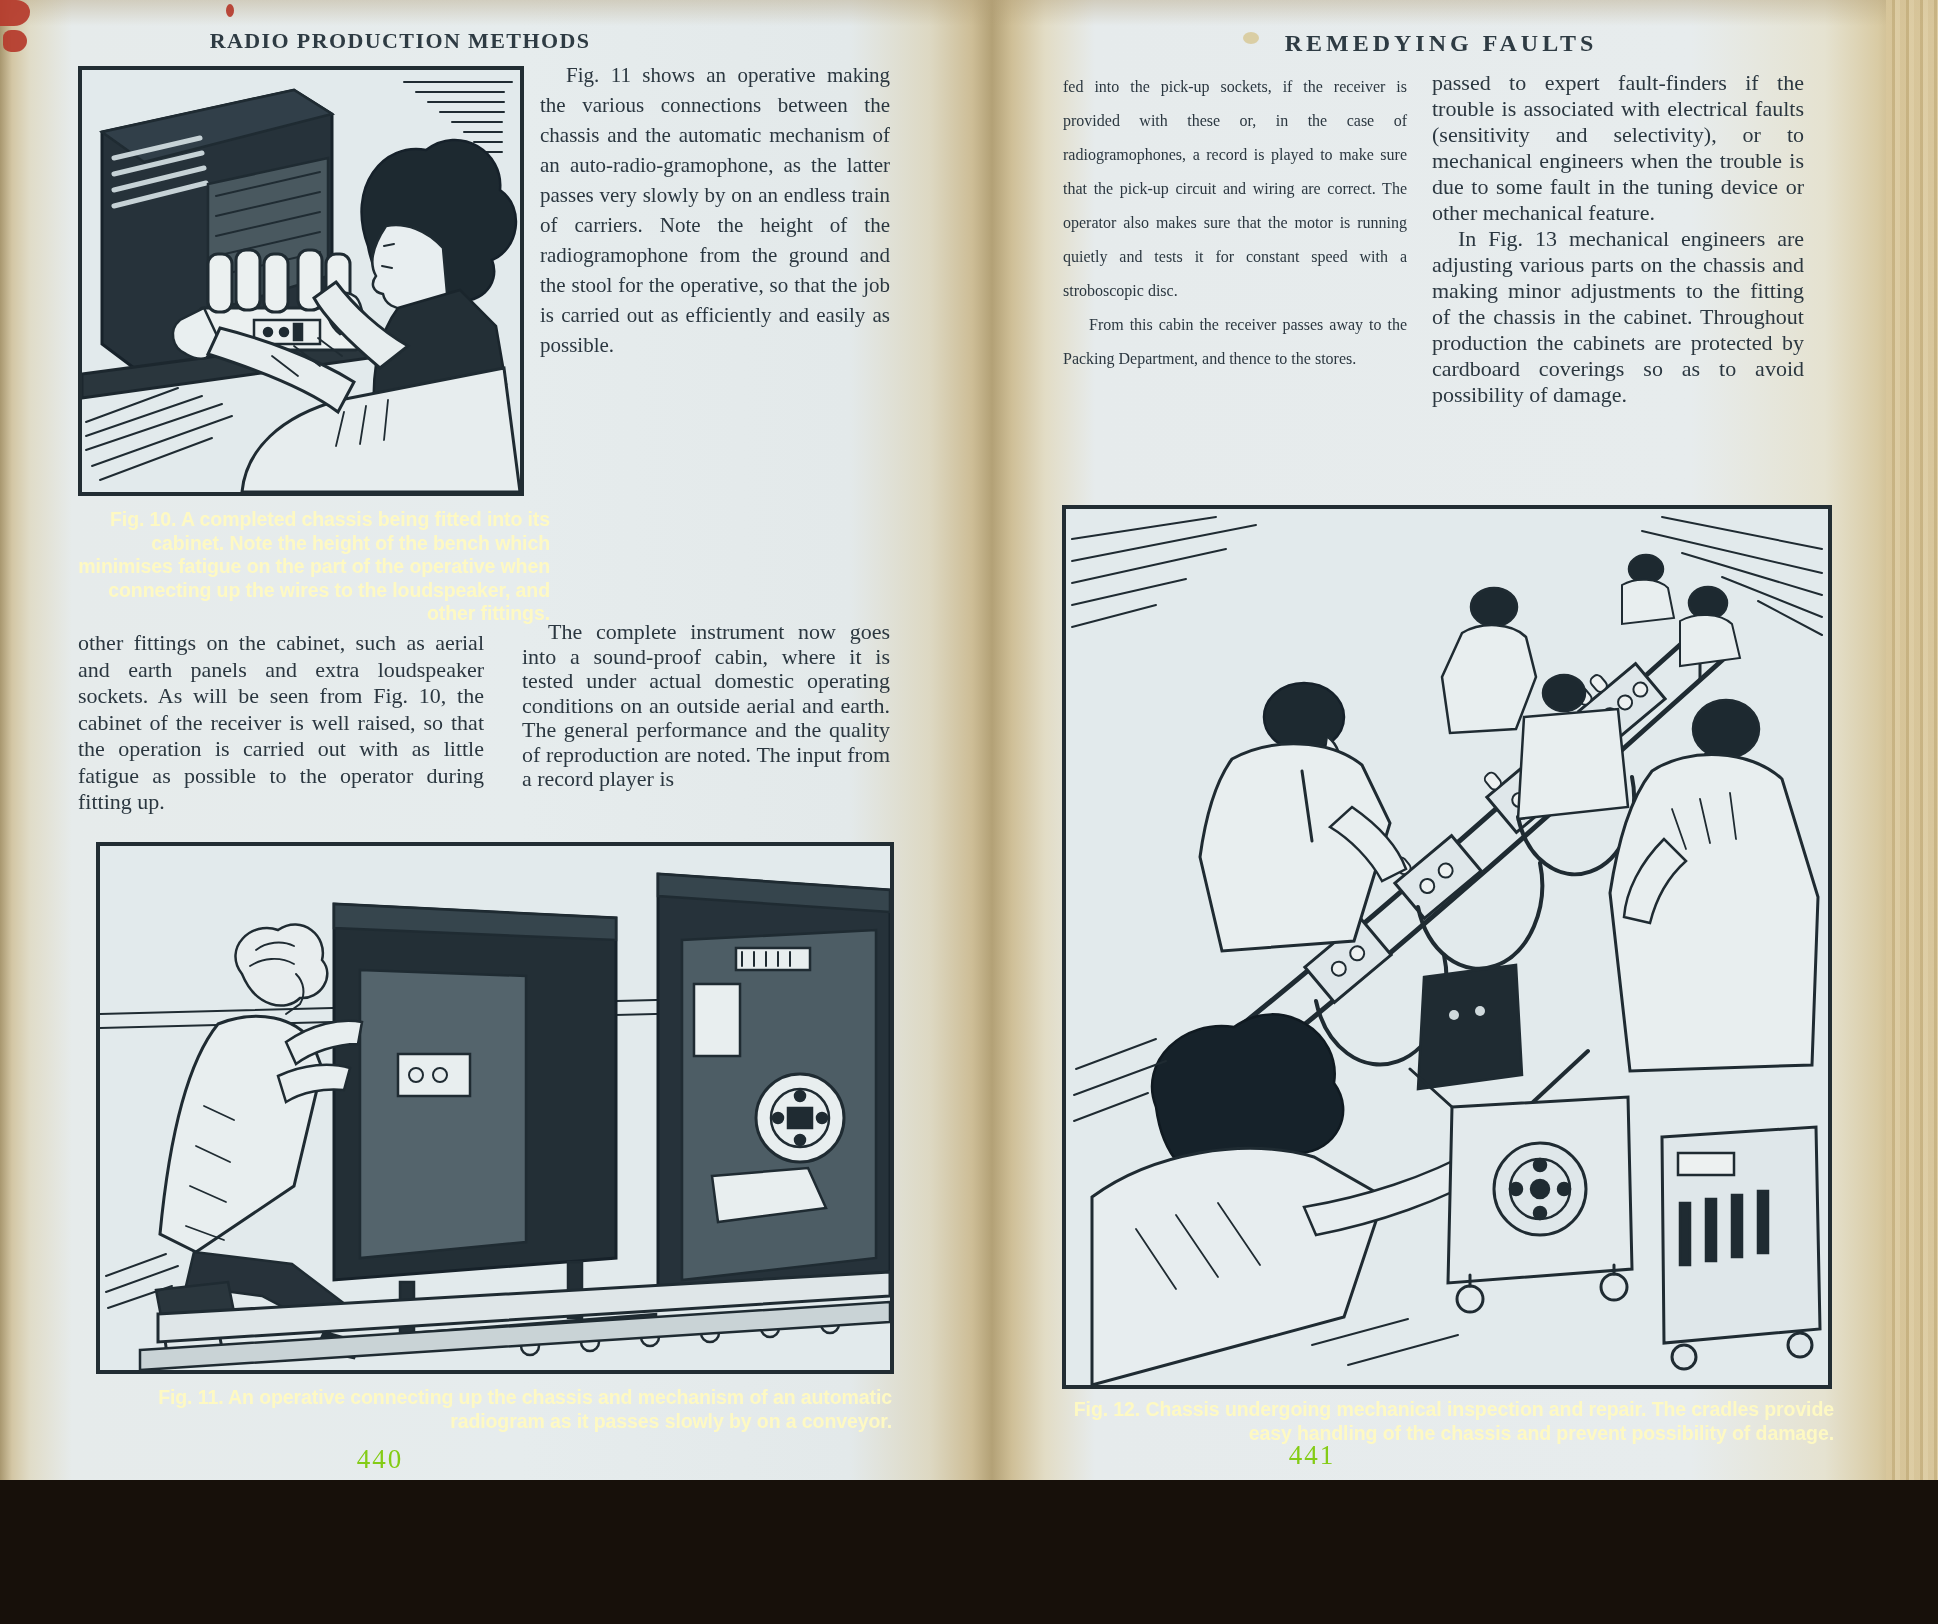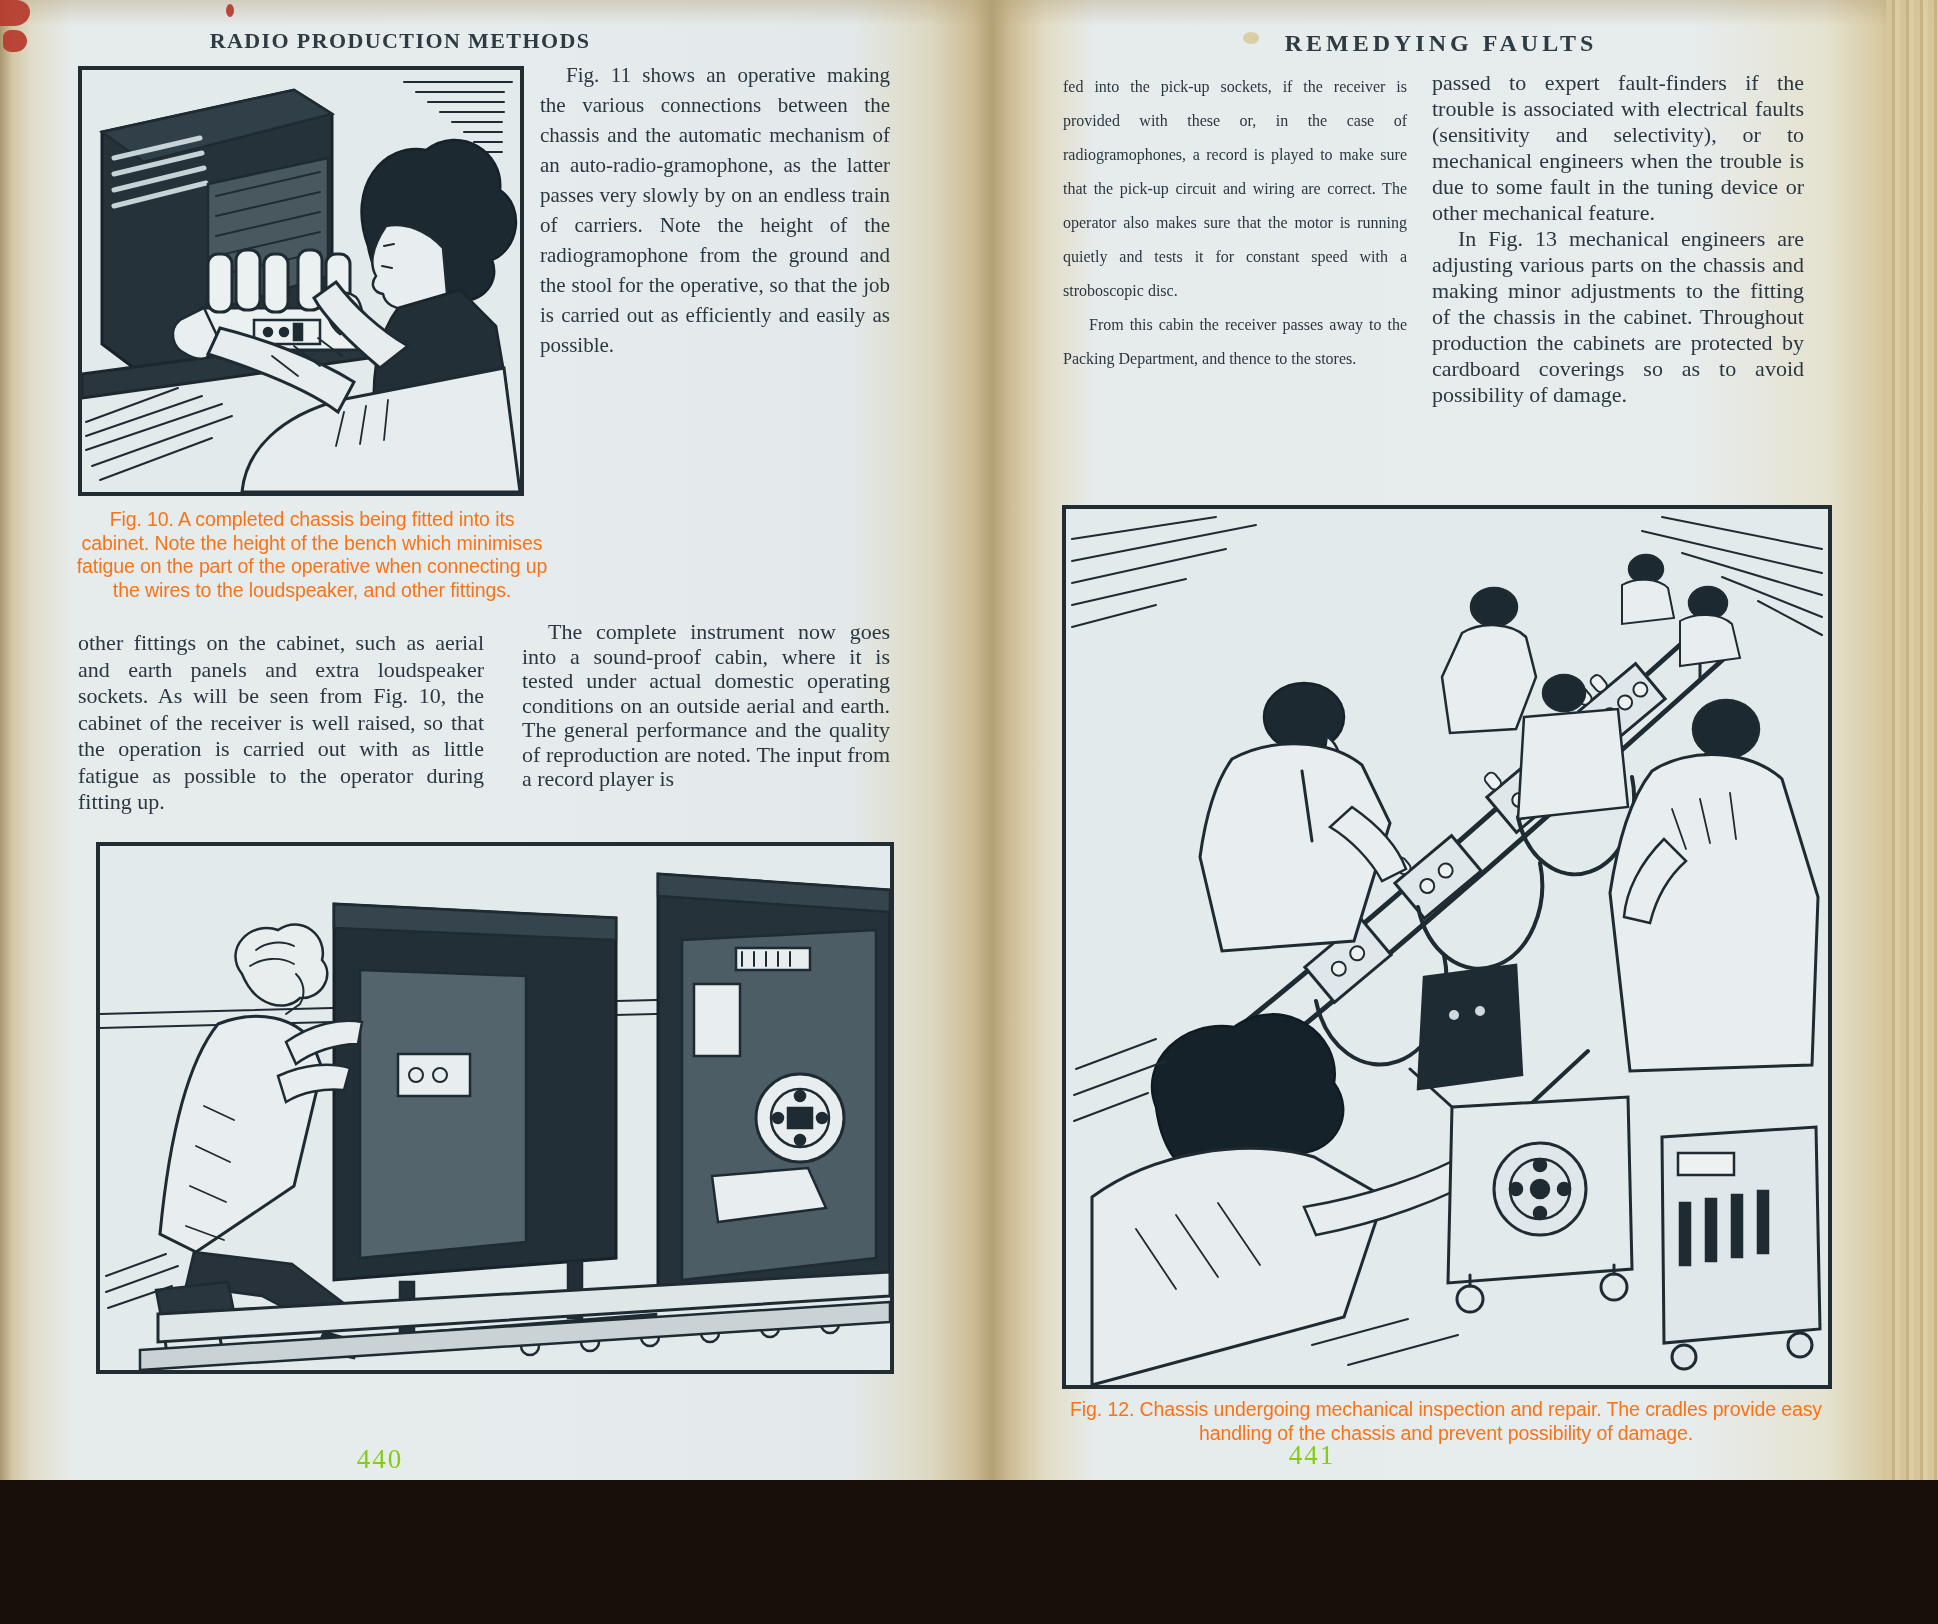--- a/index.html
+++ b/index.html
@@ -19,22 +19,22 @@
   .bottom-edge{position:absolute;left:0;top:1556px;width:1938px;height:44px;
     background:linear-gradient(180deg,rgba(222,207,168,.0),#d6c59c 45%,#9b7f55 100%);}
   .bottom-dark{position:absolute;left:0;top:1598px;width:1938px;height:26px;
     background:linear-gradient(180deg,#3a2a19,#150d07);}
   .right-stack{position:absolute;left:1886px;top:0;width:52px;height:1604px;
     background:repeating-linear-gradient(90deg,#d9c79c 0 6px,#c7b281 6px 9px,#e0d0a8 9px 14px);opacity:.85;}
   .body-text{font-family:"Liberation Serif",serif;font-size:22px;line-height:26.5px;
     color:#2b3740;text-align:justify;}
   .body-text p{margin:0;}
   .indent{text-indent:26px;}
-  .caption{font-family:"Liberation Sans",sans-serif;font-weight:normal;font-size:19.5px;
-    line-height:23.5px;color:#f97316;text-align:center;letter-spacing:-.1px;}
+  .caption{font-family:"Liberation Sans",sans-serif;font-weight:bold;font-size:19.5px;
+    line-height:23.5px;color:#fef9c3;text-align:right;letter-spacing:-.1px;}
   .pghead{position:absolute;font-family:"Liberation Serif",serif;font-weight:bold;
     color:#2e3b43;text-align:center;}
   .fig-frame{position:absolute;border:4px solid #222d33;background:#e2eaec;box-sizing:border-box;}
   .pagenum{position:absolute;font-family:Liberation Serif, serif;font-size:27px;
     letter-spacing:2px;color:#84cc16;text-align:center;}
   .abs{position:absolute;}
   .red-mark{position:absolute;background:#b5392b;opacity:.92;}
   .stain{position:absolute;border-radius:50%;}
 </style>
 </head>
@@ -187,20 +187,24 @@
             <circle cx="730" cy="478" r="9" stroke-width="2.5"></circle>
           <path d="M40,504 L790,456 L790,476 L40,524 Z" fill="#c9d3d6" stroke-width="2.5"></path>
           <g stroke-width="2">
               <path d="M6,430 l60,-22 M6,446 l72,-26 M8,462 l64,-22"></path>
             </g>
         </g>
       </g>
     </svg>
   </div>
 
+  <div class="caption abs" style="left:98px;top:1386px;width:794px;">
+    <span>Fig. 11. </span>
+    <span>An operative connecting up the chassis and mechanism of an automatic radiogram as it passes slowly by on a conveyor.</span>
+  </div>
 
   <div class="pagenum" style="left:300px;top:1444px;width:160px;">440</div>
 
   <div class="pghead" style="left:1255px;top:30px;width:372px;font-size:24px;letter-spacing:4px;">REMEDYING FAULTS</div>
 
   <div class="body-text abs" style="left:1063px;top:70px;width:344px;line-height:34px;font-size:16px;">
     <p>fed into the pick-up sockets, if the receiver is provided with these or, in the case of radiogramophones, a record is played to make sure that the pick-up circuit and wiring are correct. The operator also makes sure that the motor is running quietly and tests it for constant speed with a stroboscopic disc.</p>
     <p class="indent">From this cabin the receiver passes away to the Packing Department, and thence to the stores.</p>
   </div>
 

